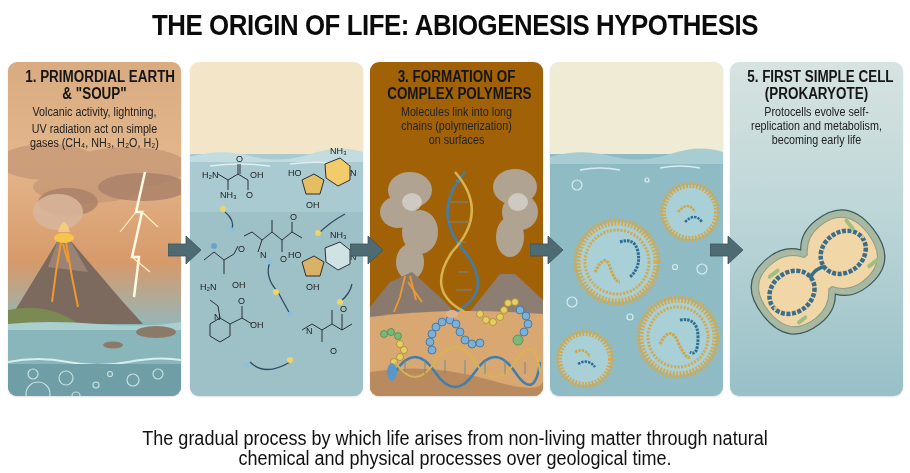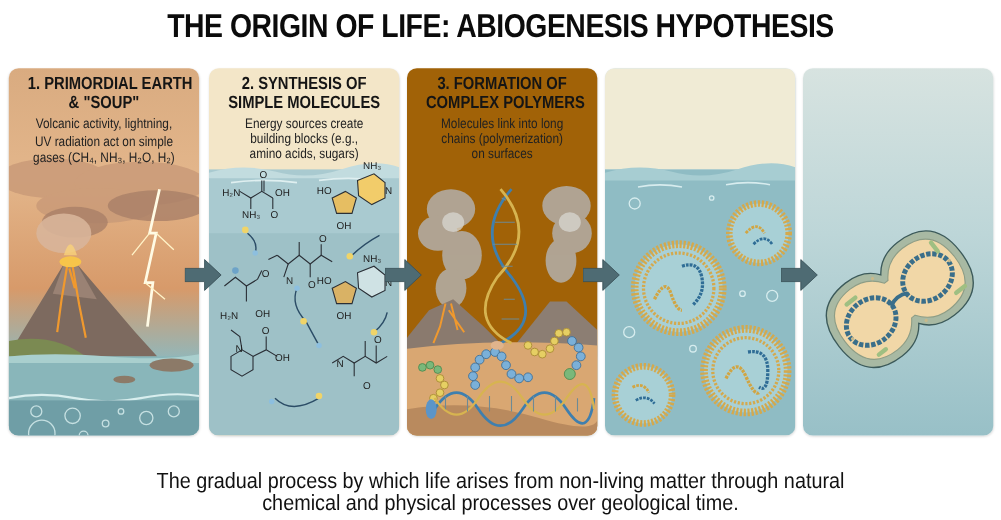--- a/index.html
+++ b/index.html
@@ -183,27 +183,20 @@
           <circle cx="150" cy="240" r="3"></circle>
           <circle cx="100" cy="298" r="3"></circle>
         </g>
       <g fill="#8dbfdf">
           <circle cx="42" cy="168" r="2.5"></circle>
           <circle cx="80" cy="200" r="2.5"></circle>
           <circle cx="100" cy="252" r="2.5"></circle>
           <circle cx="57" cy="303" r="2.5"></circle>
         </g>
     </svg>
-    <div class="panel-head">
-      <div class="panel-title">2. SYNTHESIS OF</div>
-      <div class="panel-title">SIMPLE MOLECULES</div>
-      <div class="panel-desc">Energy sources create</div>
-      <div class="panel-desc" style="margin-top:0">building blocks (e.g.,</div>
-      <div class="panel-desc" style="margin-top:0">amino acids, sugars)</div>
-    </div>
   </div>
 
   <div class="panel p3">
     <svg class="art" viewBox="0 0 173 334">
 
       <g fill="#b3b0ab" opacity="0.85">
         <ellipse cx="40" cy="128" rx="22" ry="18"></ellipse>
           <ellipse cx="28" cy="150" rx="18" ry="16"></ellipse>
           <ellipse cx="50" cy="170" rx="18" ry="22"></ellipse>
         <ellipse cx="40" cy="200" rx="14" ry="18"></ellipse>
@@ -355,20 +348,27 @@
             <rect x="140" y="185" width="4" height="14" rx="2"></rect>
         </g>
         <g fill="#c9b98a">
             <circle cx="32" cy="212" r="1.5"></circle>
             <circle cx="145" cy="210" r="1.5"></circle>
             <circle cx="95" cy="240" r="1.5"></circle>
             <circle cx="80" cy="180" r="1.5"></circle>
           </g>
       </g>
     </svg>
+    <div class="panel-head">
+      <div class="panel-title">5. FIRST SIMPLE CELL</div>
+      <div class="panel-title">(PROKARYOTE)</div>
+      <div class="panel-desc">Protocells evolve self-</div>
+      <div class="panel-desc" style="margin-top:0">replication and metabolism,</div>
+      <div class="panel-desc" style="margin-top:0">becoming early life</div>
+    </div>
   </div>
 </div>
 
 <svg class="arrow" style="left:168px; top:235px;" viewBox="0 0 34 30">
   <polygon points="0,9 18,9 18,1 33,15 18,29 18,21 0,21" fill="#4e6b73" stroke="#3a5259" stroke-width="0.8"></polygon>
 </svg>
 <svg class="arrow" style="left:350px; top:235px;" viewBox="0 0 34 30">
   <polygon points="0,9 18,9 18,1 33,15 18,29 18,21 0,21" fill="#4e6b73" stroke="#3a5259" stroke-width="0.8"></polygon>
 </svg>
 <svg class="arrow" style="left:530px; top:235px;" viewBox="0 0 34 30">

